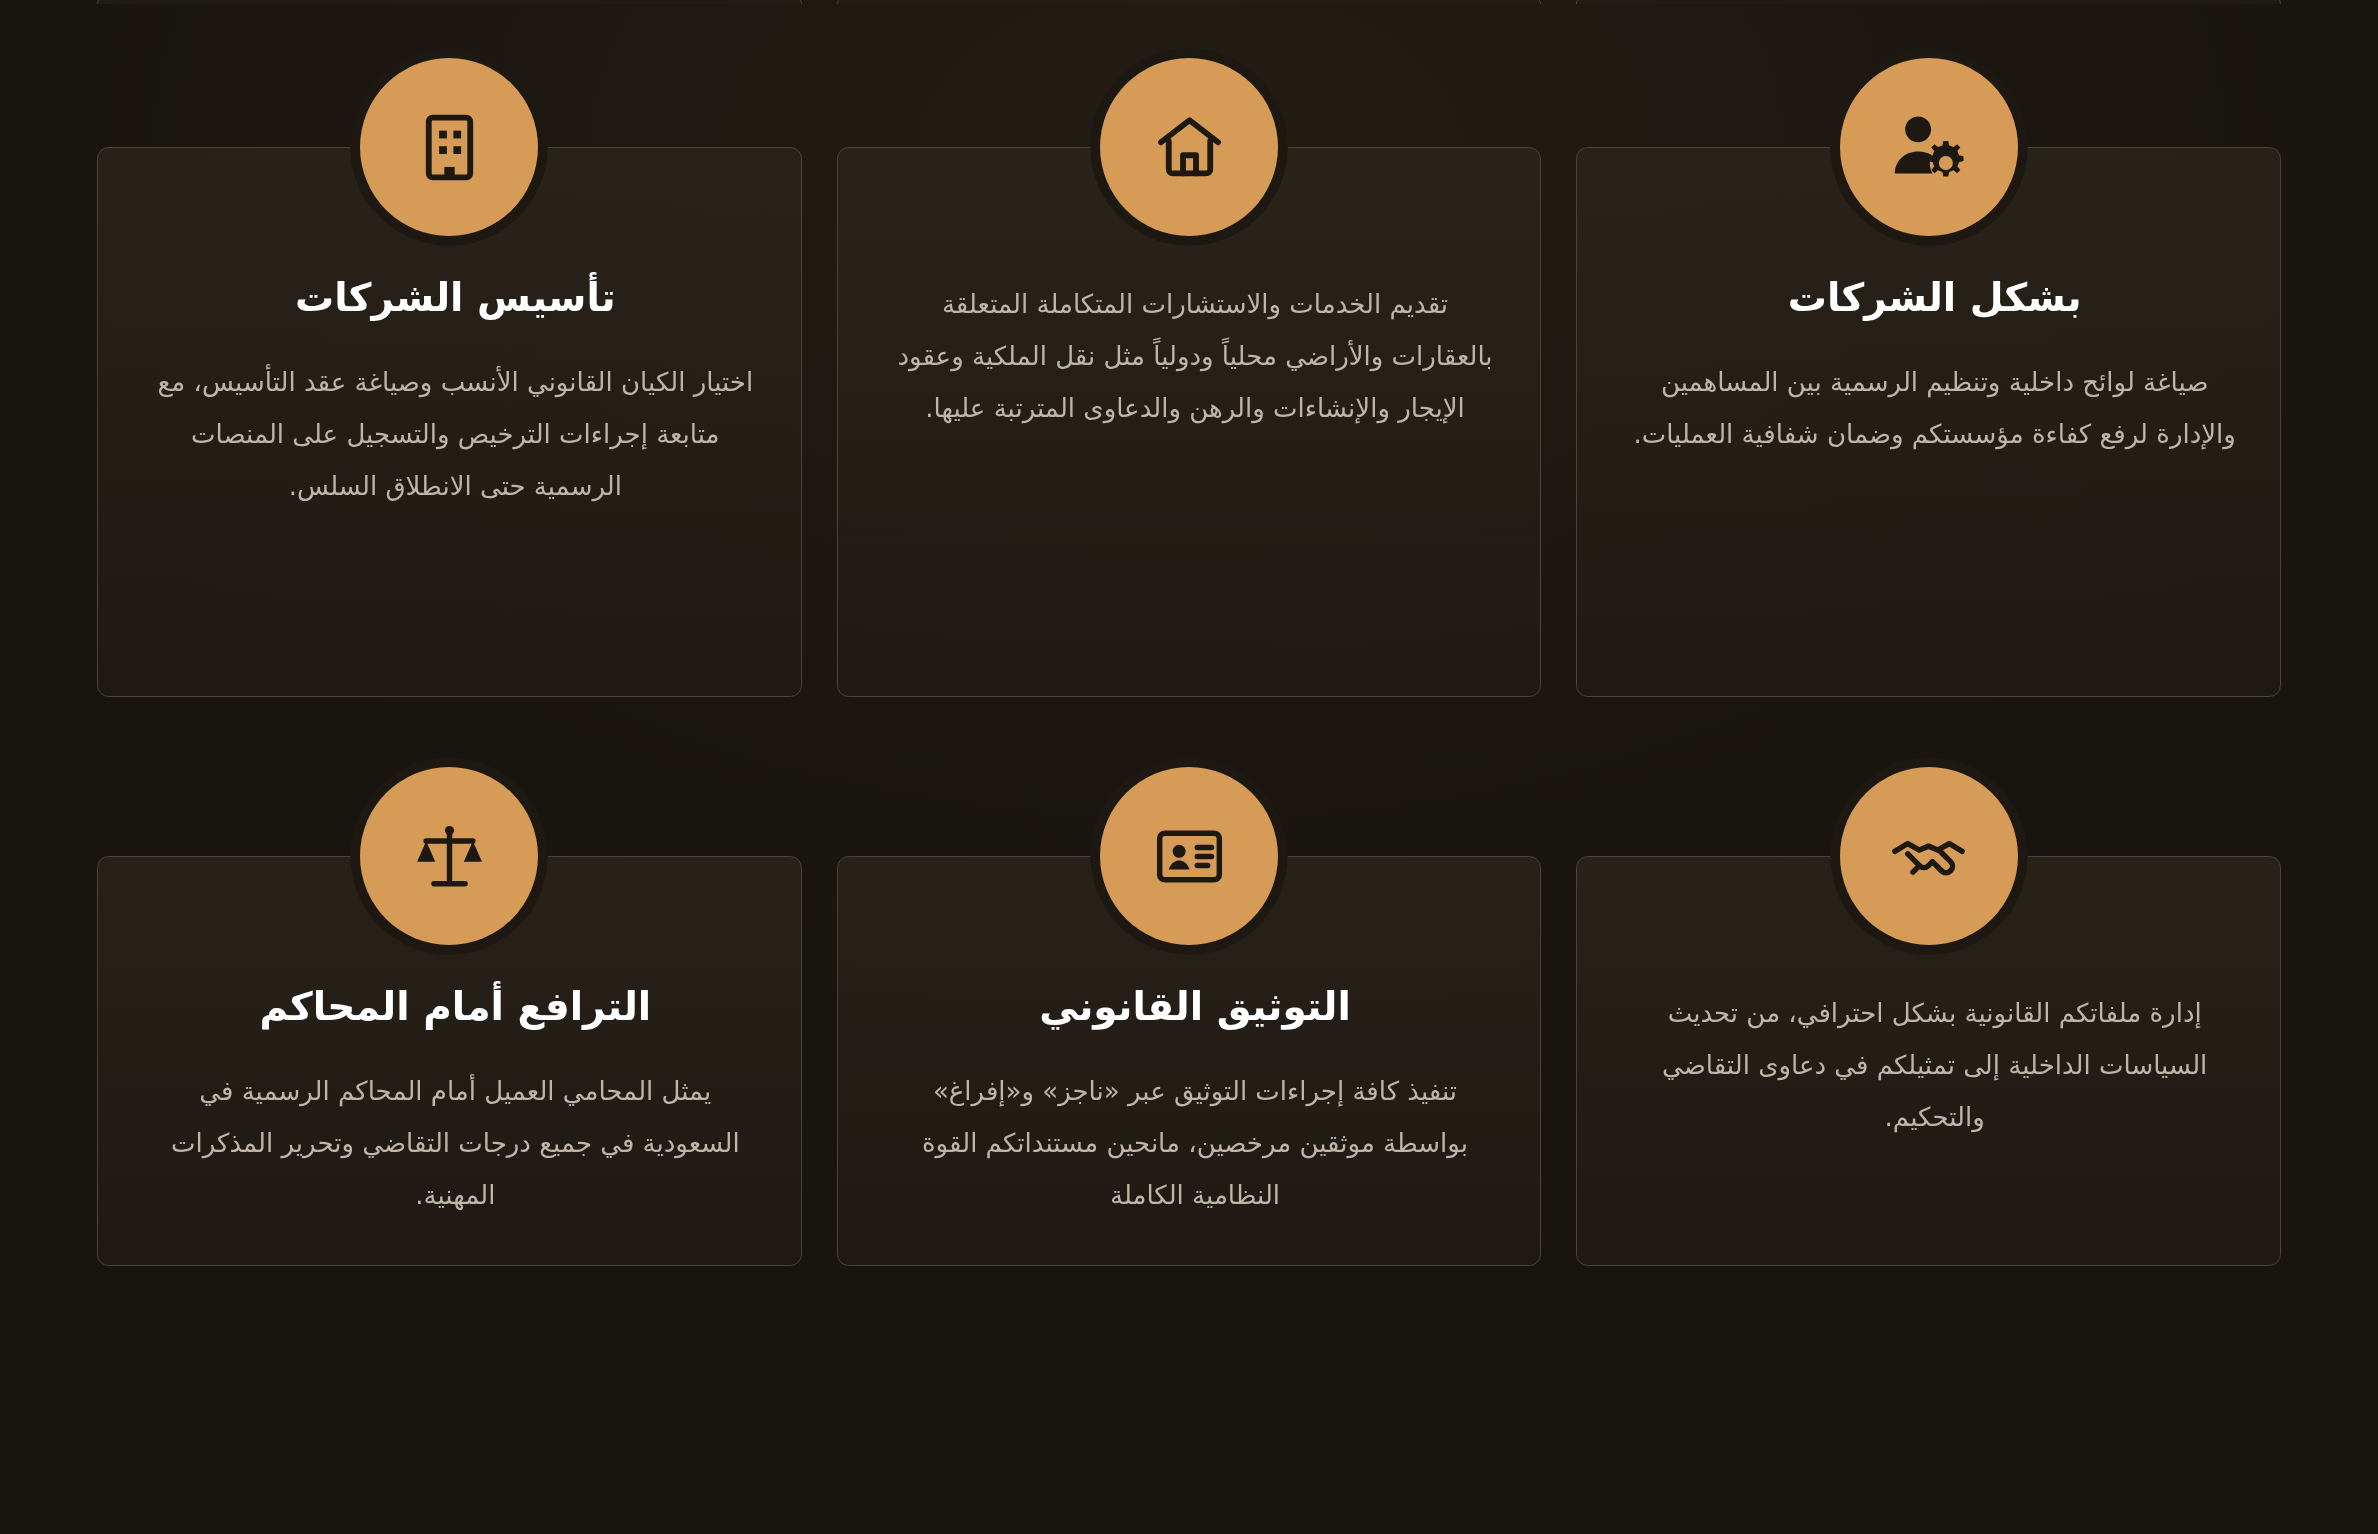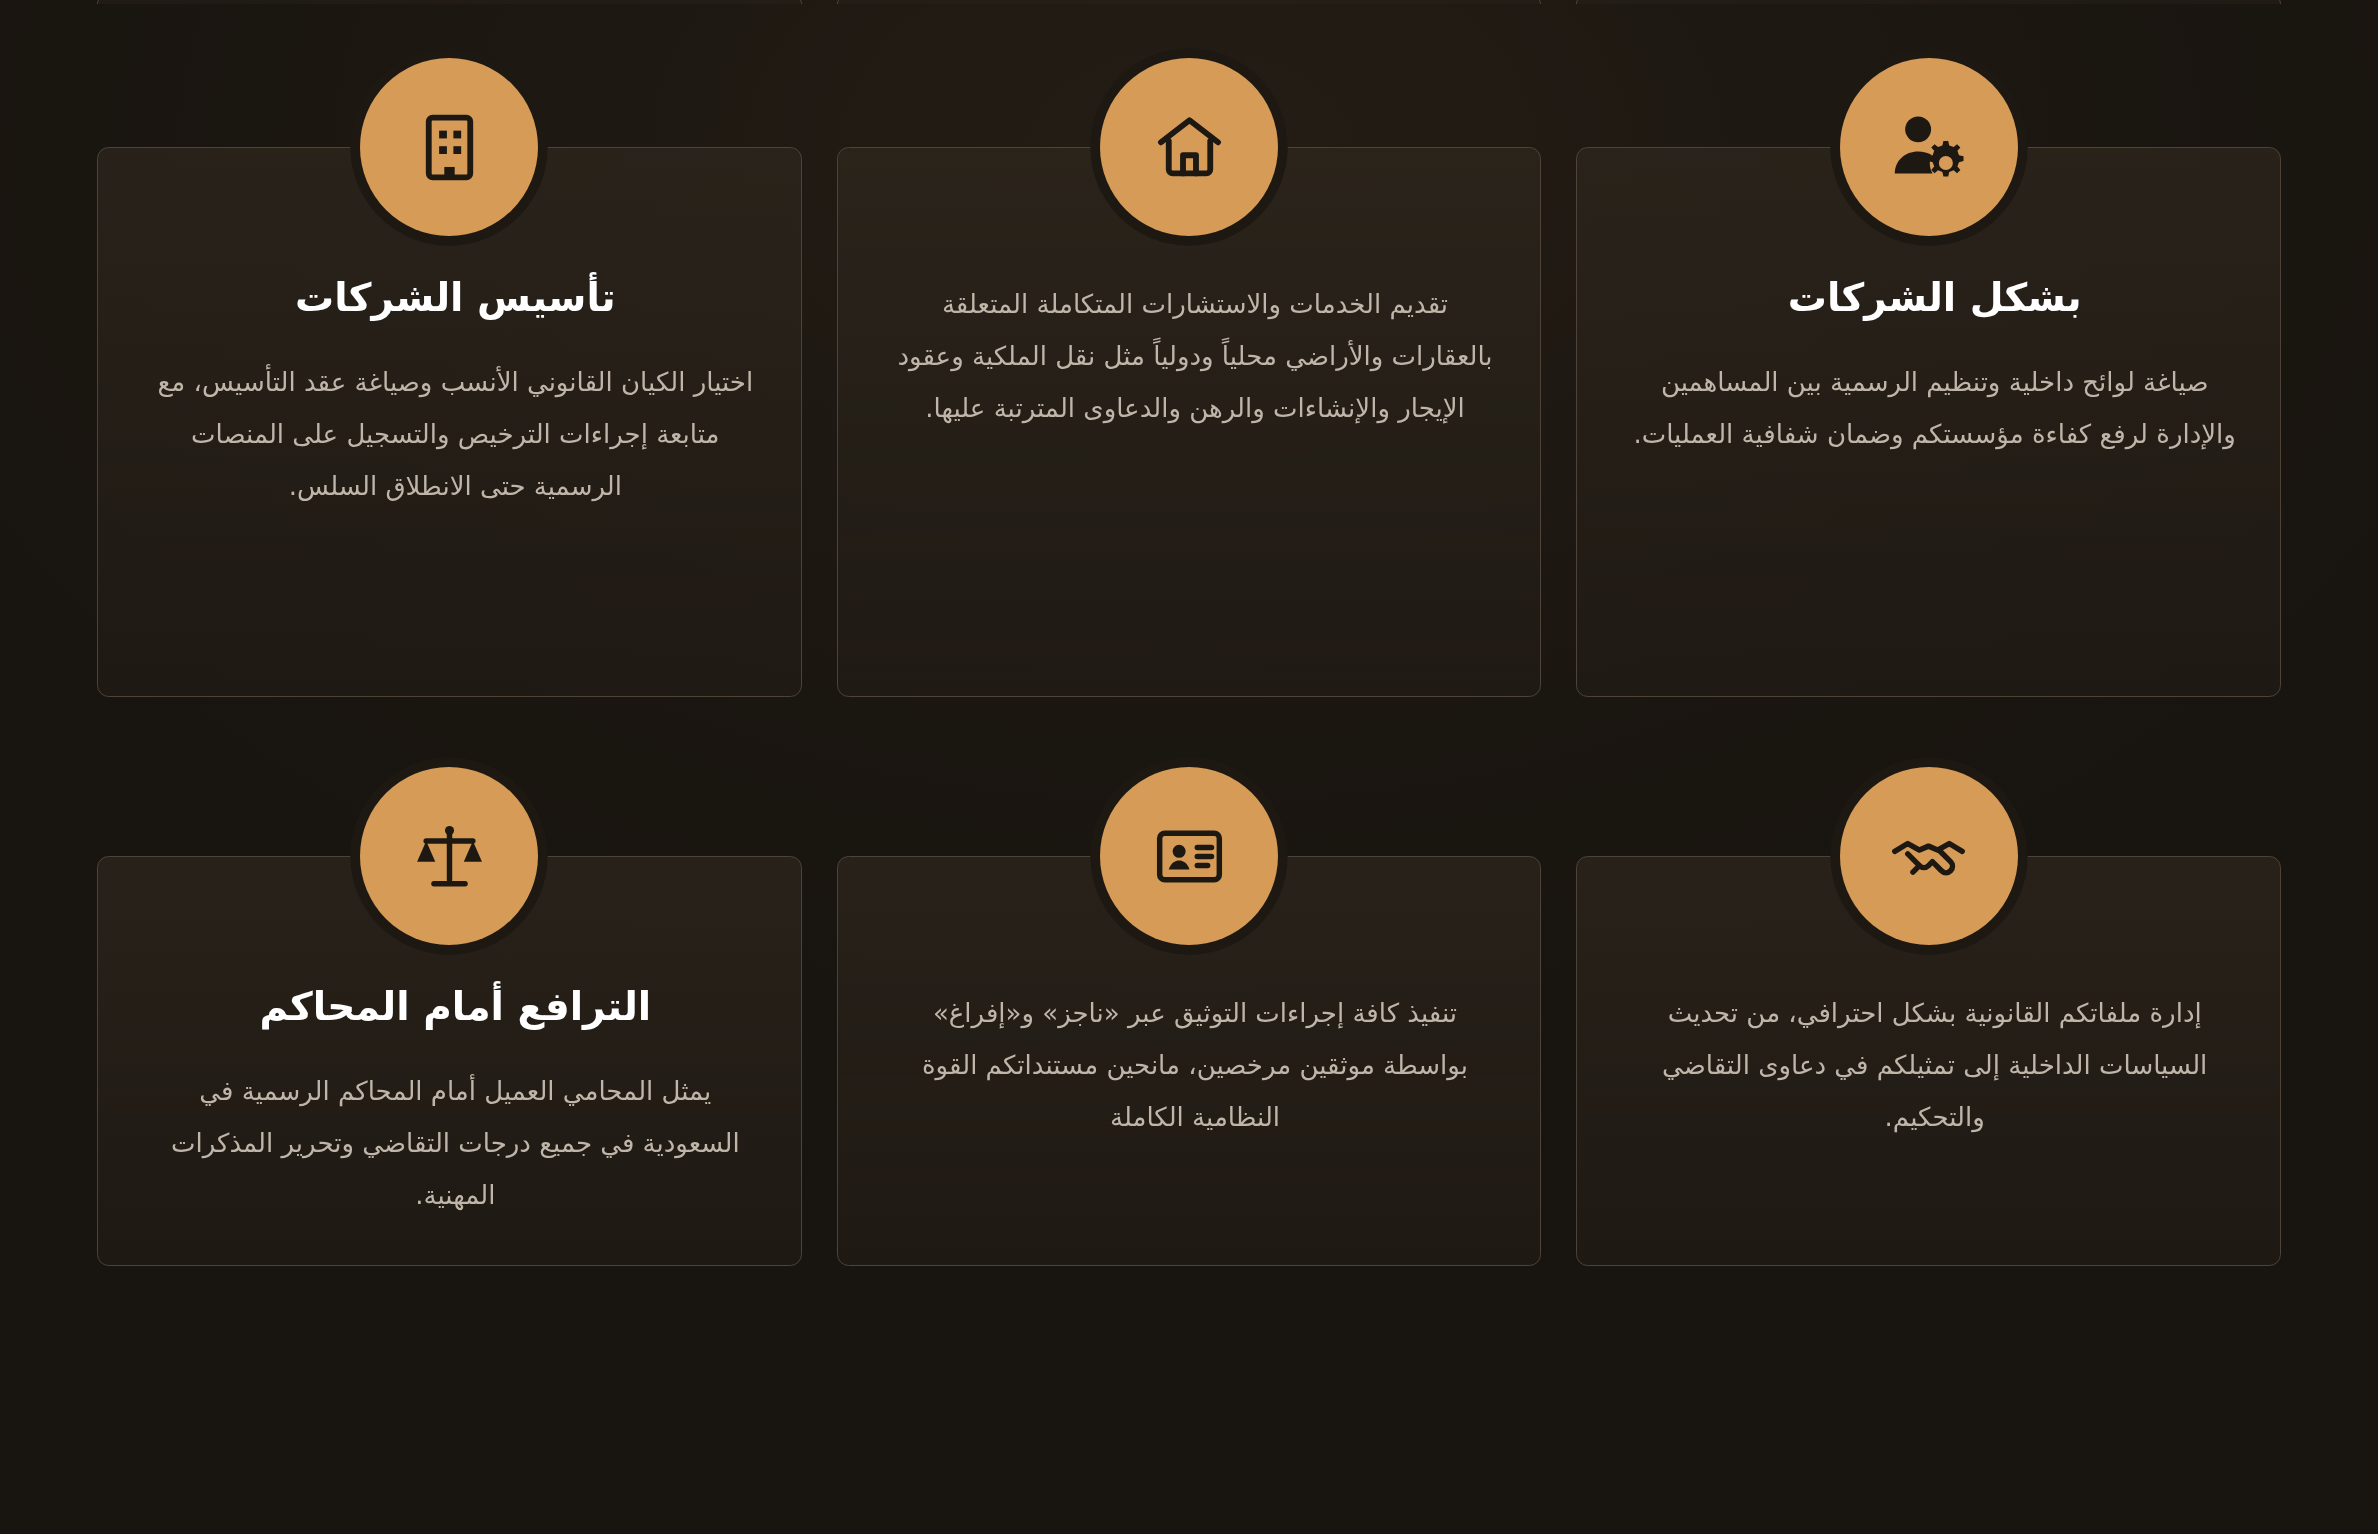--- a/index.html
+++ b/index.html
@@ -180,20 +180,21 @@
     <div class="card-wrap row2">
       <div class="icon-badge">
         <svg viewBox="0 0 64 64" fill="none" stroke="#1d1812" stroke-width="4.2" stroke-linejoin="round" xmlns="http://www.w3.org/2000/svg">
           <rect x="9" y="14" width="46" height="36" rx="4"></rect>
           <circle cx="24" cy="28" r="5" fill="#1d1812" stroke="none"></circle>
           <path d="M16 42c1.5-5 5-7 8-7s6.5 2 8 7" fill="#1d1812" stroke="none"></path>
           <path d="M38 25h11M38 32h11M38 39h8" stroke-linecap="round"></path>
         </svg>
       </div>
       <div class="card">
+        <h3 class="card-title">التوثيق القانوني</h3>
         <p class="card-desc">تنفيذ كافة إجراءات التوثيق عبر «ناجز» و«إفراغ» بواسطة موثقين مرخصين، مانحين مستنداتكم القوة النظامية الكاملة</p>
       </div>
     </div>
 
     <div class="card-wrap row2">
       <div class="icon-badge">
         <svg viewBox="0 0 64 64" fill="none" stroke="#1d1812" stroke-width="4.2" stroke-linecap="round" stroke-linejoin="round" xmlns="http://www.w3.org/2000/svg">
           <path d="M32 12v38"></path>
           <path d="M14 20h36"></path>
           <path d="M20 53h24"></path>

